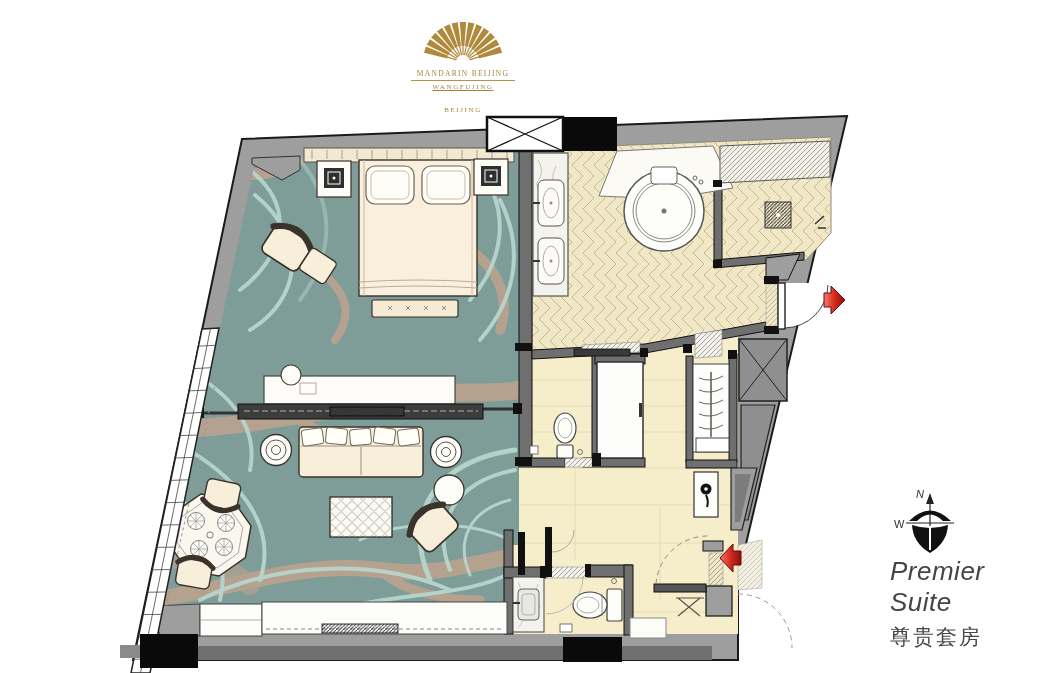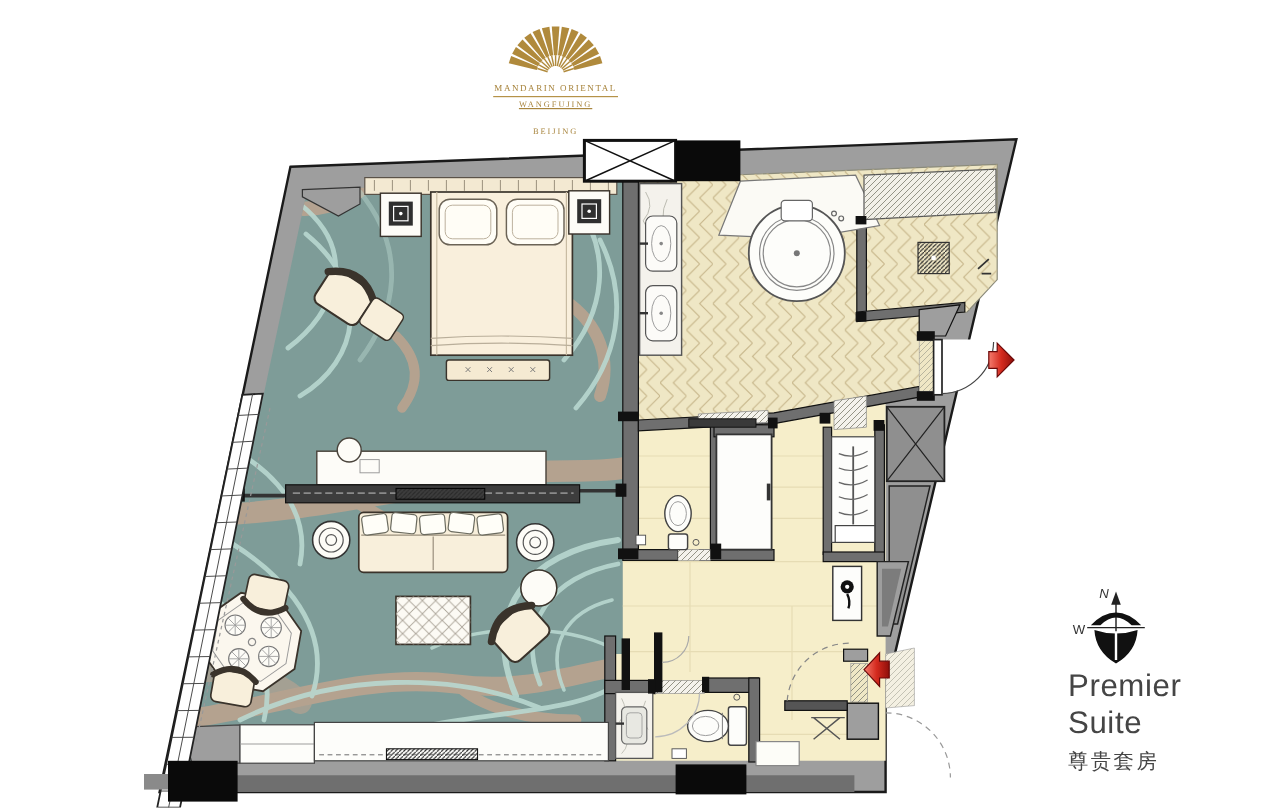--- a/index.html
+++ b/index.html
@@ -10,22 +10,22 @@
   #plan-svg{position:absolute;left:0;top:0;}
   .logo{
     position:absolute;left:393px;top:12px;width:140px;text-align:center;
     color:#a8853e;font-family:"Liberation Serif", serif;
   }
   .logo .l1{font-size:7.5px;letter-spacing:1.3px;margin-top:3px;white-space:nowrap;}
   .logo .rule{height:1px;background:#b59248;width:104px;margin:2px auto 2px auto;}
   .logo .l2{font-size:7px;letter-spacing:1.6px;white-space:nowrap;text-decoration:underline;}
   .logo .l3{font-size:7px;letter-spacing:1.6px;margin-top:15px;white-space:nowrap;}
   .title-block{position:absolute;left:890px;top:556px;color:#454545;}
-  .title-en{font-size:26px;font-weight:300;letter-spacing:0.5px;}
-  .title-zh{font-size:17px;margin-top:5px;letter-spacing:2px;}
+  .title-en{font-size:26px;font-weight:300;letter-spacing:0.5px;font-style:italic;}
+  .title-zh{font-size:21px;margin-top:5px;letter-spacing:2px;}
 </style>
 </head>
 <body>
 
 <svg id="plan-svg" width="1052" height="673" viewBox="0 0 1052 673">
   <defs>
     <pattern id="herr" width="22" height="22" patternUnits="userSpaceOnUse" patternTransform="rotate(90)">
       <path d="M0,0 L11,11 L22,0 M0,11 L11,22 L22,11" stroke="#c9b98e" stroke-width="1" fill="none"></path>
     </pattern>
     <pattern id="sill" width="5" height="5" patternUnits="userSpaceOnUse">
@@ -422,21 +422,21 @@
     <use href="#blade" transform="rotate(24 463 62) translate(463,62)"></use>
     <use href="#blade" transform="rotate(36 463 62) translate(463,62)"></use>
     <use href="#blade" transform="rotate(48 463 62) translate(463,62)"></use>
     <use href="#blade" transform="rotate(60 463 62) translate(463,62)"></use>
     <use href="#blade" transform="rotate(72 463 62) translate(463,62)"></use>
   </g>
 </svg>
 
 <div class="logo">
   <div style="height:54px"></div>
-  <div class="l1">MANDARIN ORIENTAL</div>
+  <div class="l1">MANDARIN BEIJING</div>
   <div class="rule"></div>
   <div class="l2">WANGFUJING</div>
   <div class="l3">BEIJING</div>
 </div>
 
 <div class="title-block">
   <div class="title-en">Premier Suite</div>
   <div class="title-zh">尊贵套房</div>
 </div>
 

